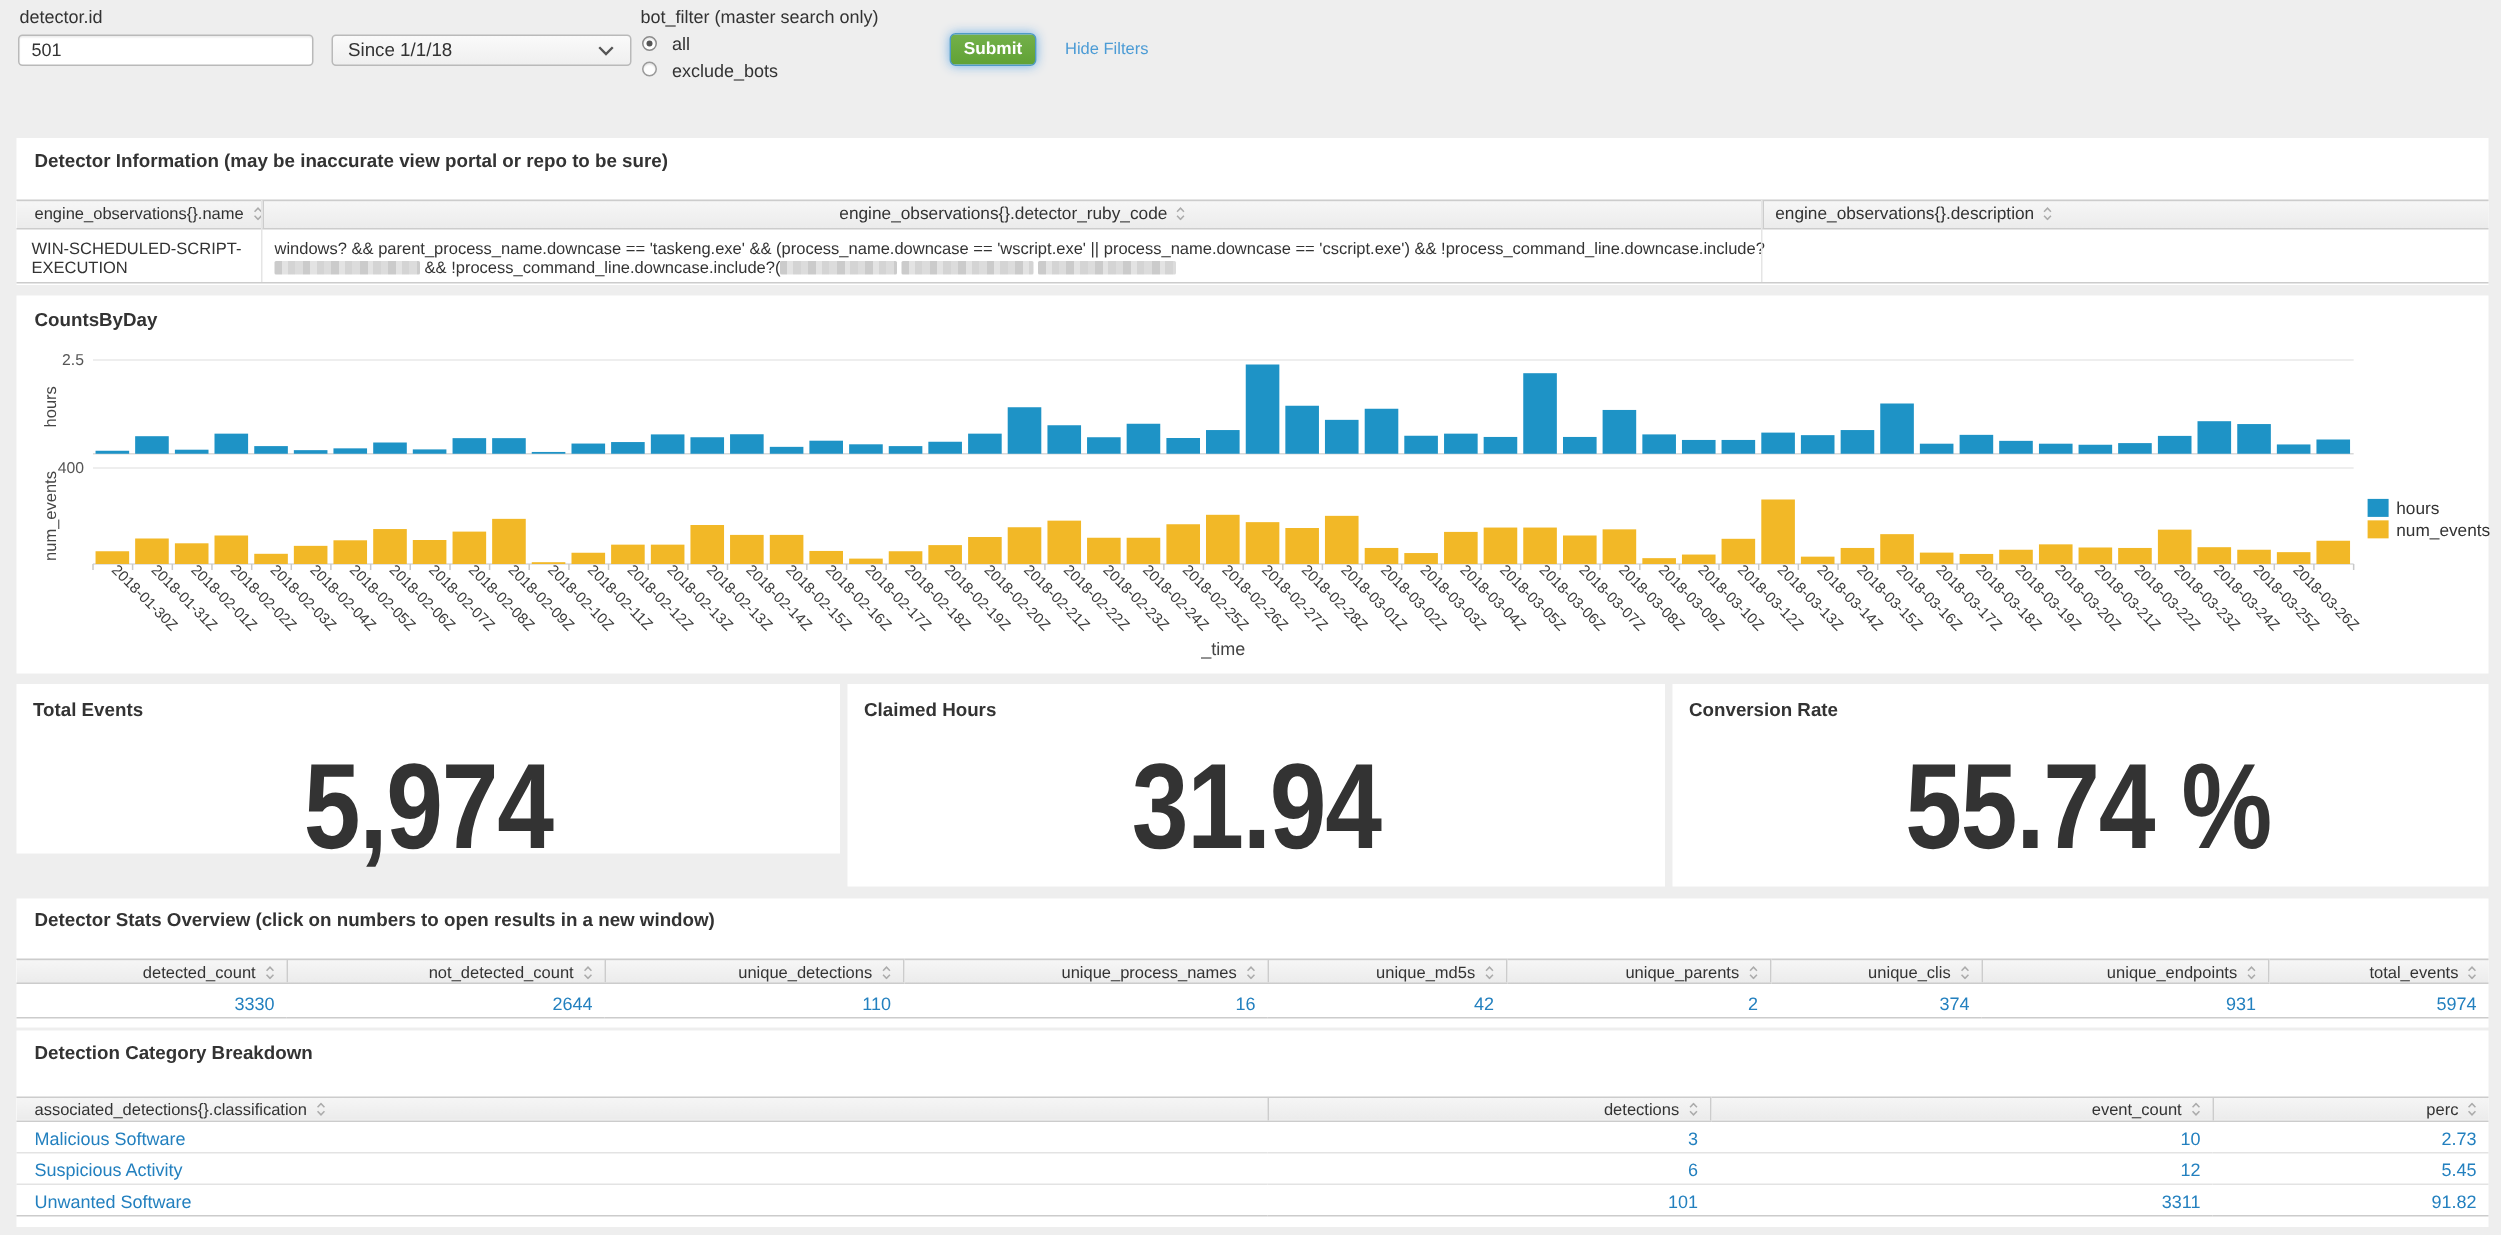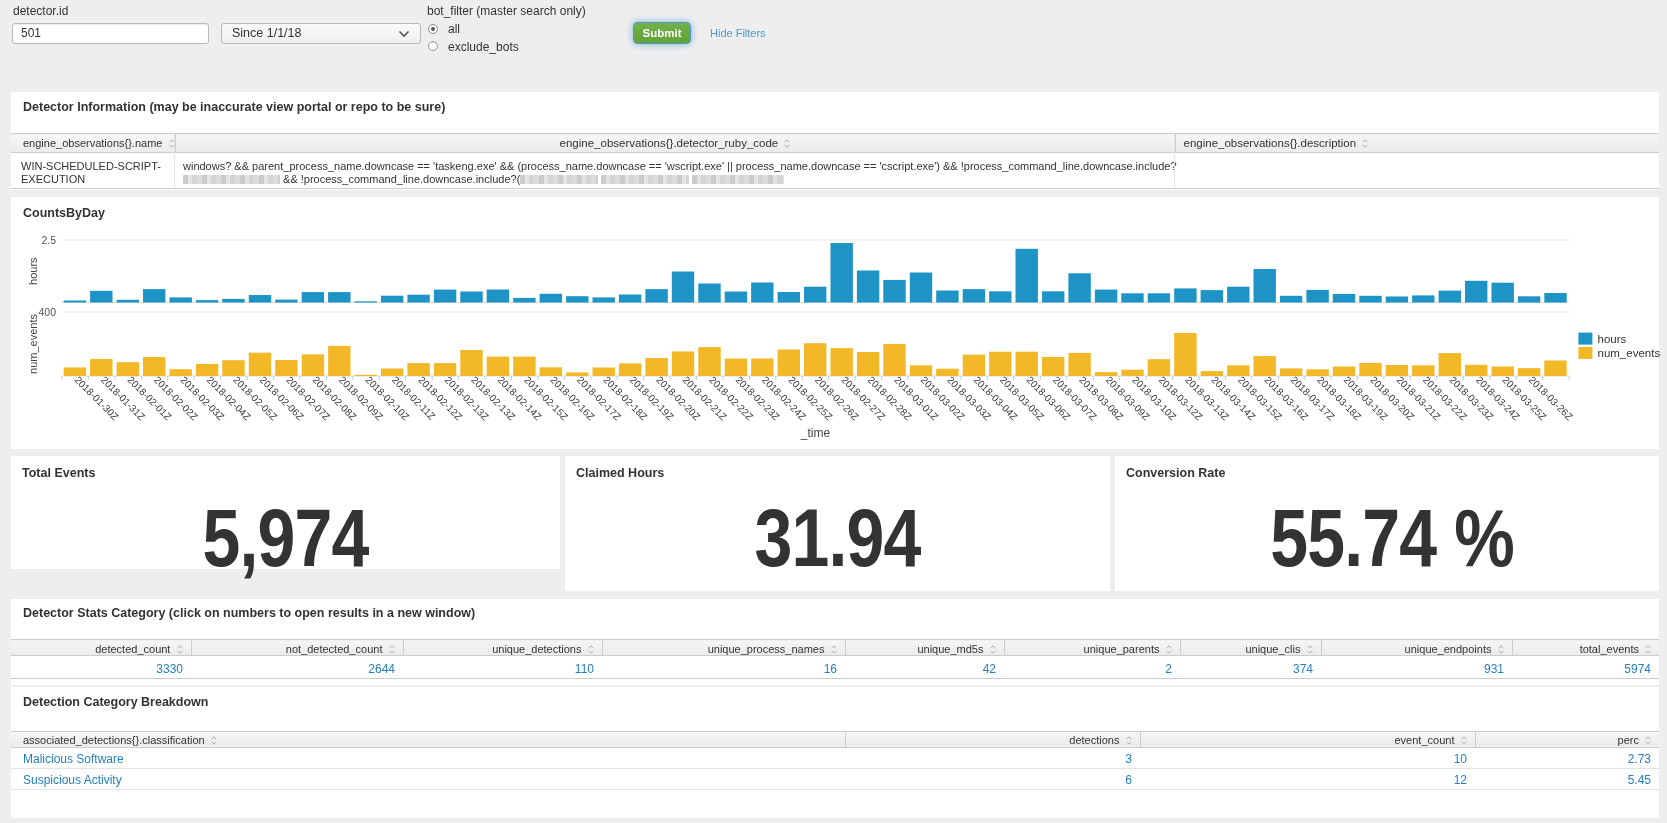--- a/index.html
+++ b/index.html
@@ -336,21 +336,21 @@
   <div class="panel" style="left:565px;top:456px;width:545px;height:135px">
     <div class="ptitle" style="position:absolute;left:11px;top:10px">Claimed Hours</div>
     <div class="bignum" style="top:36px">31.94</div>
   </div>
   <div class="panel" style="left:1115px;top:456px;width:544px;height:135px">
     <div class="ptitle" style="position:absolute;left:11px;top:10px">Conversion Rate</div>
     <div class="bignum" style="top:36px;text-indent:12px">55.74&nbsp;%</div>
   </div>
 
   <div class="panel" style="left:11px;top:599px;width:1648px;height:86px">
-    <div class="ptitle" style="position:absolute;left:12px;top:7px">Detector Stats Category (click on numbers to open results in a new window)</div>
+    <div class="ptitle" style="position:absolute;left:12px;top:7px">Detector Stats Overview (click on numbers to open results in a new window)</div>
     <table class="low" style="position:absolute;left:0;top:40px">
       <colgroup>
           <col style="width:180px">
           <col style="width:212px">
           <col style="width:199px">
           <col style="width:243px">
           <col style="width:159px">
           <col style="width:176px">
           <col style="width:141px">
           <col style="width:191px">
@@ -443,17 +443,23 @@
         <td class="num"><a>3</a></td>
         <td class="num"><a>10</a></td>
         <td class="num"><a>2.73</a></td>
       </tr>
       <tr style="height:21px;border-bottom:1px solid #e3e3e3">
         <td style="padding-left:12px"><a>Suspicious Activity</a></td>
         <td class="num"><a>6</a></td>
         <td class="num"><a>12</a></td>
         <td class="num"><a>5.45</a></td>
       </tr>
+      <tr style="height:21px;border-bottom:1px solid #ccc">
+        <td style="padding-left:12px"><a>Unwanted Software</a></td>
+        <td class="num"><a>101</a></td>
+        <td class="num"><a>3311</a></td>
+        <td class="num"><a>91.82</a></td>
+      </tr>
     </tbody>
       </table>
   </div>
 
 </div>
 
 </body></html>

